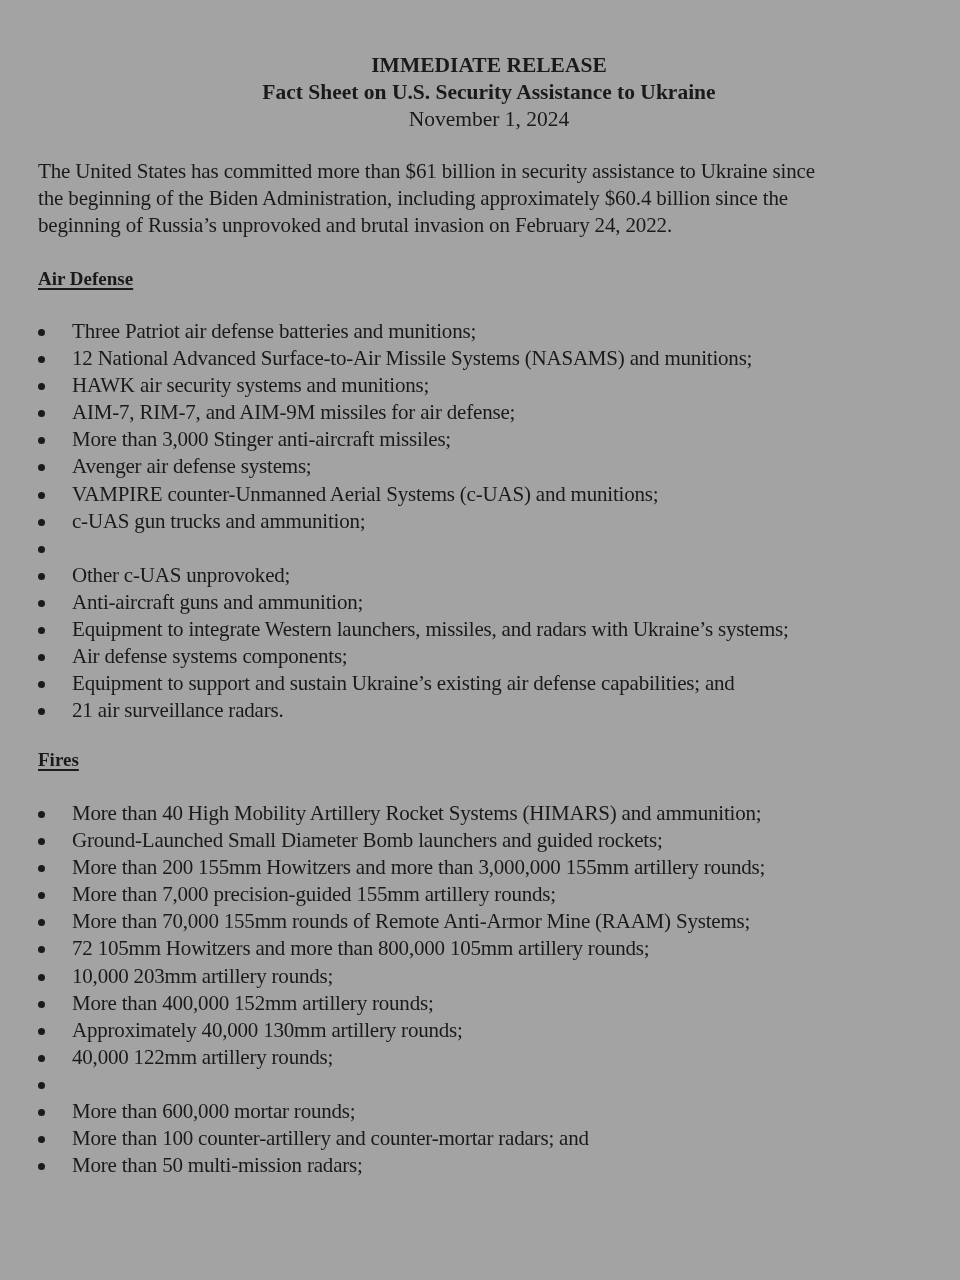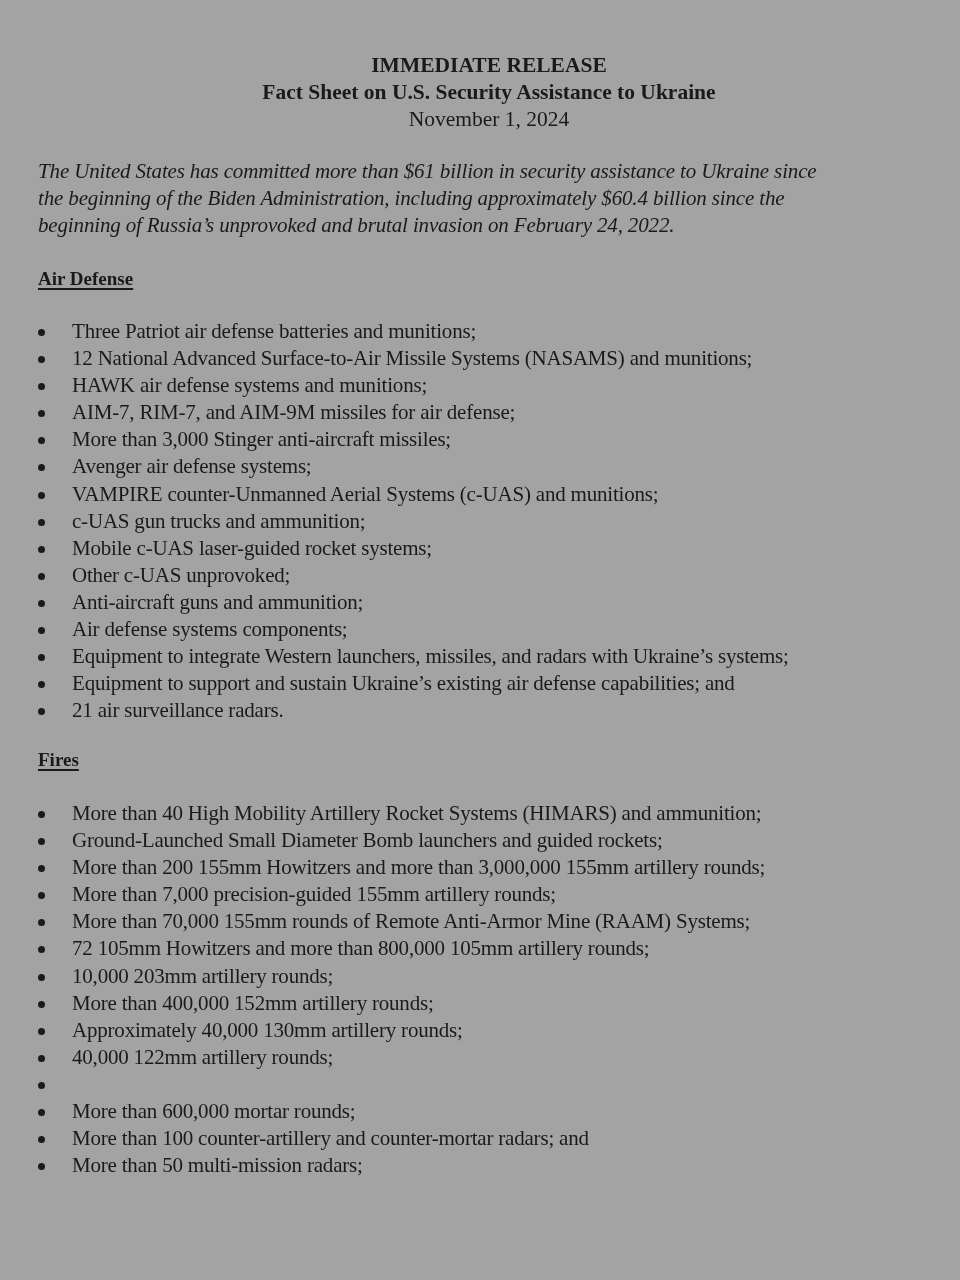--- a/index.html
+++ b/index.html
@@ -39,21 +39,20 @@
       font-weight: bold;
     }
     .intro {
       position: absolute;
       left: 38px;
       top: 158px;
       width: 890px;
       font-size: 21px;
       line-height: 27px;
       letter-spacing: -0.15px;
-      font-style: italic;
     }
     .section-heading {
       position: absolute;
       left: 38px;
       font-size: 19px;
       font-weight: bold;
       text-decoration: underline;
       text-underline-offset: 3px;
       text-decoration-thickness: 2px;
       line-height: 27px;
@@ -112,21 +111,21 @@
     <li>
         <span class="dot"></span>
         <span class="text">Three Patriot air defense batteries and munitions;</span>
       </li>
     <li>
         <span class="dot"></span>
         <span class="text">12 National Advanced Surface-to-Air Missile Systems (NASAMS) and munitions;</span>
       </li>
     <li>
         <span class="dot"></span>
-        <span class="text">HAWK air defense systems and munitions;</span>
+        <span class="text">HAWK air security systems and munitions;</span>
       </li>
     <li>
         <span class="dot"></span>
         <span class="text">AIM-7, RIM-7, and AIM-9M missiles for air defense;</span>
       </li>
     <li>
         <span class="dot"></span>
         <span class="text">More than 3,000 Stinger anti-aircraft missiles;</span>
       </li>
     <li>
@@ -136,40 +135,39 @@
     <li>
         <span class="dot"></span>
         <span class="text">VAMPIRE counter-Unmanned Aerial Systems (c-UAS) and munitions;</span>
       </li>
     <li>
         <span class="dot"></span>
         <span class="text">c-UAS gun trucks and ammunition;</span>
       </li>
     <li>
         <span class="dot"></span>
-        <span class="text">Mobile c-UAS laser-guided rocket systems;</span>
       </li>
     <li>
         <span class="dot"></span>
         <span class="text">Other c-UAS unprovoked;</span>
       </li>
     <li>
         <span class="dot"></span>
         <span class="text">Anti-aircraft guns and ammunition;</span>
       </li>
     <li>
         <span class="dot"></span>
+        <span class="text">Equipment to integrate Western launchers, missiles, and radars with Ukraine’s systems;</span>
+      </li>
+    <li>
+        <span class="dot"></span>
         <span class="text">Air defense systems components;</span>
       </li>
     <li>
         <span class="dot"></span>
-        <span class="text">Equipment to integrate Western launchers, missiles, and radars with Ukraine’s systems;</span>
-      </li>
-    <li>
-        <span class="dot"></span>
         <span class="text">Equipment to support and sustain Ukraine’s existing air defense capabilities; and</span>
       </li>
     <li>
         <span class="dot"></span>
         <span class="text">21 air surveillance radars.</span>
       </li>
   </ul>
 
   <div class="section-heading" style="top:746px;">Fires</div>
 

